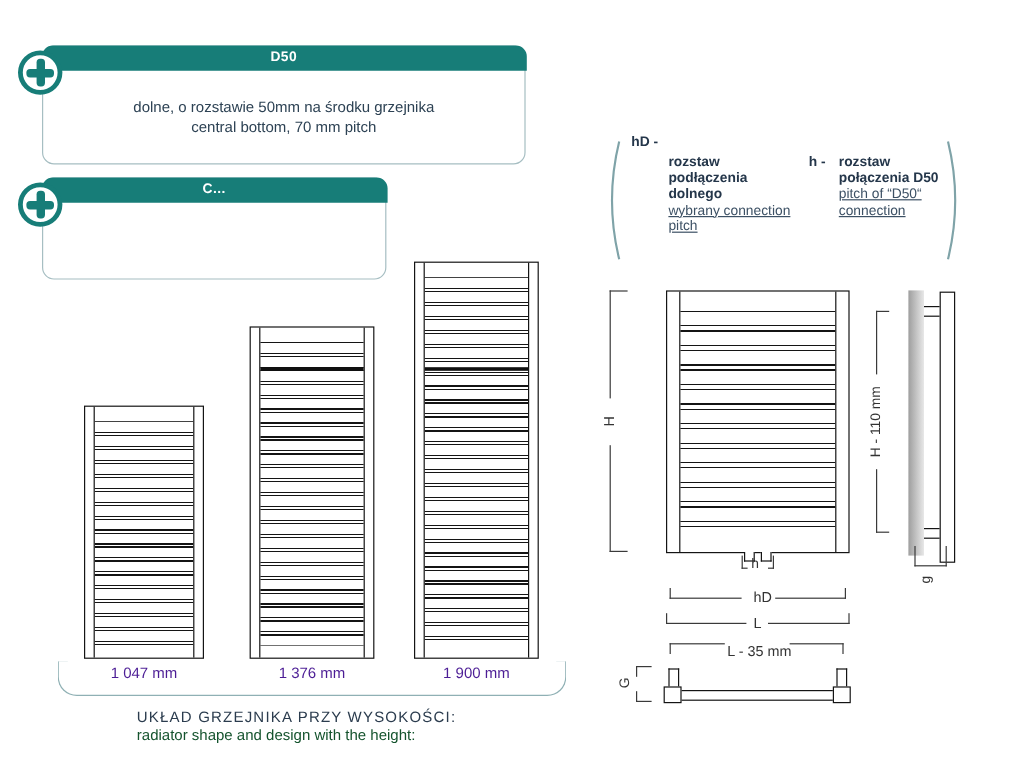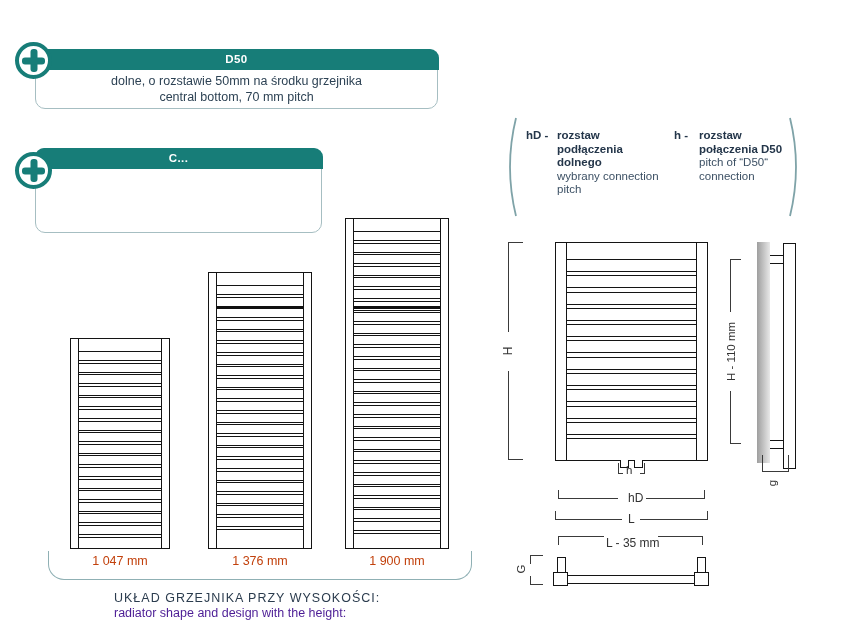--- a/index.html
+++ b/index.html
@@ -8,21 +8,21 @@
     position:relative; width:859px; height:633px; background:#fff;
     font-family:"Liberation Sans", sans-serif; overflow:hidden;
   }
   .abs { position:absolute; }
 
   
   .page-title { left:37px; top:9px; font-size:12.5px; letter-spacing:.7px; color:#2b3c4e; }
 
   
   .opt-box { background:#fff; border:1.5px solid #a6bec2; border-radius:10px; }
-  .box1 { left:35px; top:49px; width:403px; height:60px; }
+  .box1 { left:35px; top:38px; width:403px; height:99px; }
   .box2 { left:35px; top:148px; width:287px; height:85px; }
   .opt-header {
     position:absolute; left:-1.5px; top:-1.5px; right:-1.5px; height:21px;
     background:#177d78; border-radius:9px 9px 0 9px;
     color:#fff; font-weight:bold; font-size:11.5px; letter-spacing:.4px;
     text-align:center; line-height:21px;
   }
   .opt-body {
     position:absolute; left:0; right:0; top:20px; bottom:0;
     display:flex; flex-direction:column; justify-content:center;
@@ -33,48 +33,48 @@
     background:#fff; border:4px solid #177d78; z-index:3;
   }
   .p1 { left:15px; top:42px; } .p2 { left:15px; top:152px; }
   .plus .bv { position:absolute; left:50%; top:3px; bottom:3px; width:7px; transform:translateX(-50%); background:#177d78; border-radius:3px; }
   .plus .bh { position:absolute; top:50%; left:3px; right:3px; height:7px; transform:translateY(-50%); background:#177d78; border-radius:3px; }
 
   
   .legend-sym { font-weight:bold; font-size:11.5px; color:#24364a; white-space:nowrap; }
   .legend-col { font-size:11.5px; line-height:13.5px; white-space:nowrap; }
   .legend-col .b { font-weight:bold; color:#24364a; }
-  .legend-col .n { color:#3c5064; }
+  .legend-col .n { color:#3c5064;text-decoration:underline; }
 
   
   .radiator { border:1.5px solid #141414; background:#fff; }
   .r1 { left:70px;  top:338px; width:100px; height:211px; }
   .r2 { left:208px; top:272px; width:104px; height:277px; }
   .r3 { left:345px; top:218px; width:104px; height:331px; }
   .rail { position:absolute; top:0; bottom:0; width:1px; background:#141414; }
   .rail.rl { left:7px; } .rail.rr { right:7px; }
   .tubes {
     position:absolute; left:8px; right:8px; top:12px; bottom:10px;
     background:repeating-linear-gradient(to bottom,
       #141414 0 1px, transparent 1px 9px, #141414 9px 10px, transparent 10px 11.6px);
   }
   .accent { position:absolute; left:8px; right:8px; height:3px; background:#101010; }
   .r2 .accent { top:33px; } .r3 .accent { top:87px; }
-  .rad-label { font-size:12.5px; color:#c2410c; text-align:center; }
+  .rad-label { font-size:12.5px; color:#4c1d95; text-align:center; }
   .rl1 { left:70px;  top:554px; width:100px; }
   .rl2 { left:208px; top:554px; width:104px; }
   .rl3 { left:345px; top:554px; width:104px; }
 
   .group-bracket {
     left:48px; top:551px; width:424px; height:29px;
     border-left:1.5px solid #8fb0b4; border-right:1.5px solid #8fb0b4; border-bottom:1.5px solid #8fb0b4;
     border-radius:0 0 16px 16px;
   }
   .footer-title { left:114px; top:591px; font-size:12.5px; letter-spacing:1px; color:#2b3c4e; }
-  .footer-sub   { left:114px; top:606px; font-size:12.5px; color:#4c1d95;text-align:right; }
+  .footer-sub   { left:114px; top:606px; font-size:12.5px; color:#14532d;text-align:right; }
 
   
   .front-view { left:555px; top:242px; width:153px; height:219px; border:1.5px solid #141414; background:#fff; }
   .front-view .rail.rl { left:10px; } .front-view .rail.rr { right:10px; }
   .front-view .tubes {
     left:11px; right:11px; top:16px; bottom:11px;
     background:repeating-linear-gradient(to bottom,
       #141414 0 1px, transparent 1px 12px, #141414 12px 13px, transparent 13px 16.3px);
   }
   .dline { background:#3a3a3a; }
@@ -167,21 +167,21 @@
     <span class="bh"></span>
   </div>
 
   <svg class="abs" style="left:502px; top:116px;" width="16" height="102">
     <path d="M14,2 Q2,51 14,100" fill="none" stroke="#7fa3a8" stroke-width="1.8"></path>
   </svg>
   <svg class="abs" style="left:788px; top:116px;" width="16" height="102">
     <path d="M2,2 Q14,51 2,100" fill="none" stroke="#7fa3a8" stroke-width="1.8"></path>
   </svg>
 
-  <div class="abs legend-sym" style="left:526px; top:129px;">hD -</div>
+  <div class="abs legend-sym" style="left:526px; top:113px;">hD -</div>
   <div class="abs legend-col" style="left:557px; top:129px;">
     <div class="b">rozstaw</div>
     <div class="b">podłączenia</div>
     <div class="b">dolnego</div>
     <div class="n">wybrany connection</div>
     <div class="n">pitch</div>
   </div>
   <div class="abs legend-sym" style="left:674px; top:129px;">h -</div>
   <div class="abs legend-col" style="left:699px; top:129px;">
     <div class="b">rozstaw</div>

